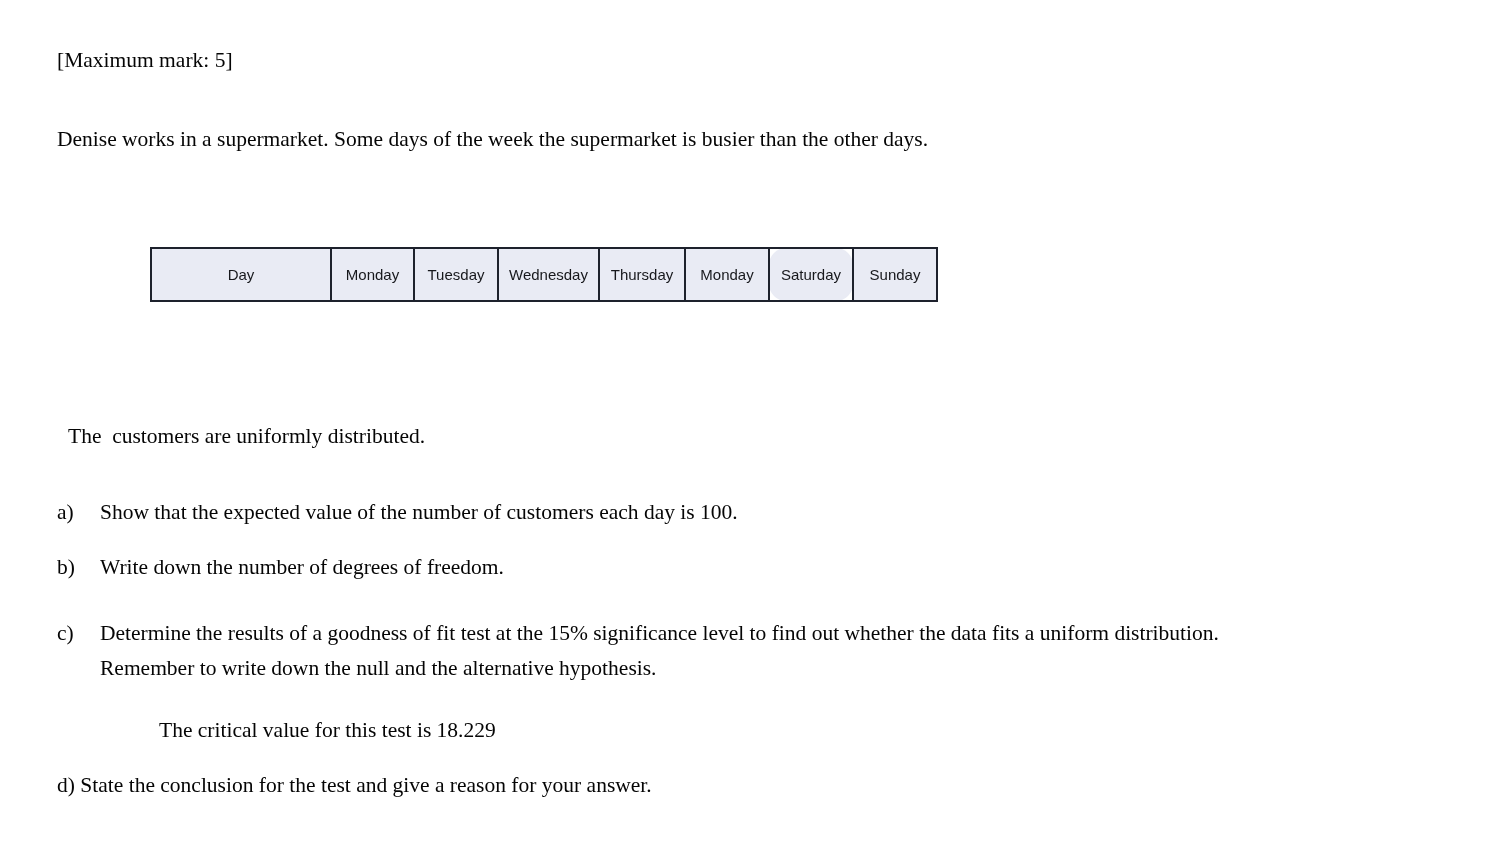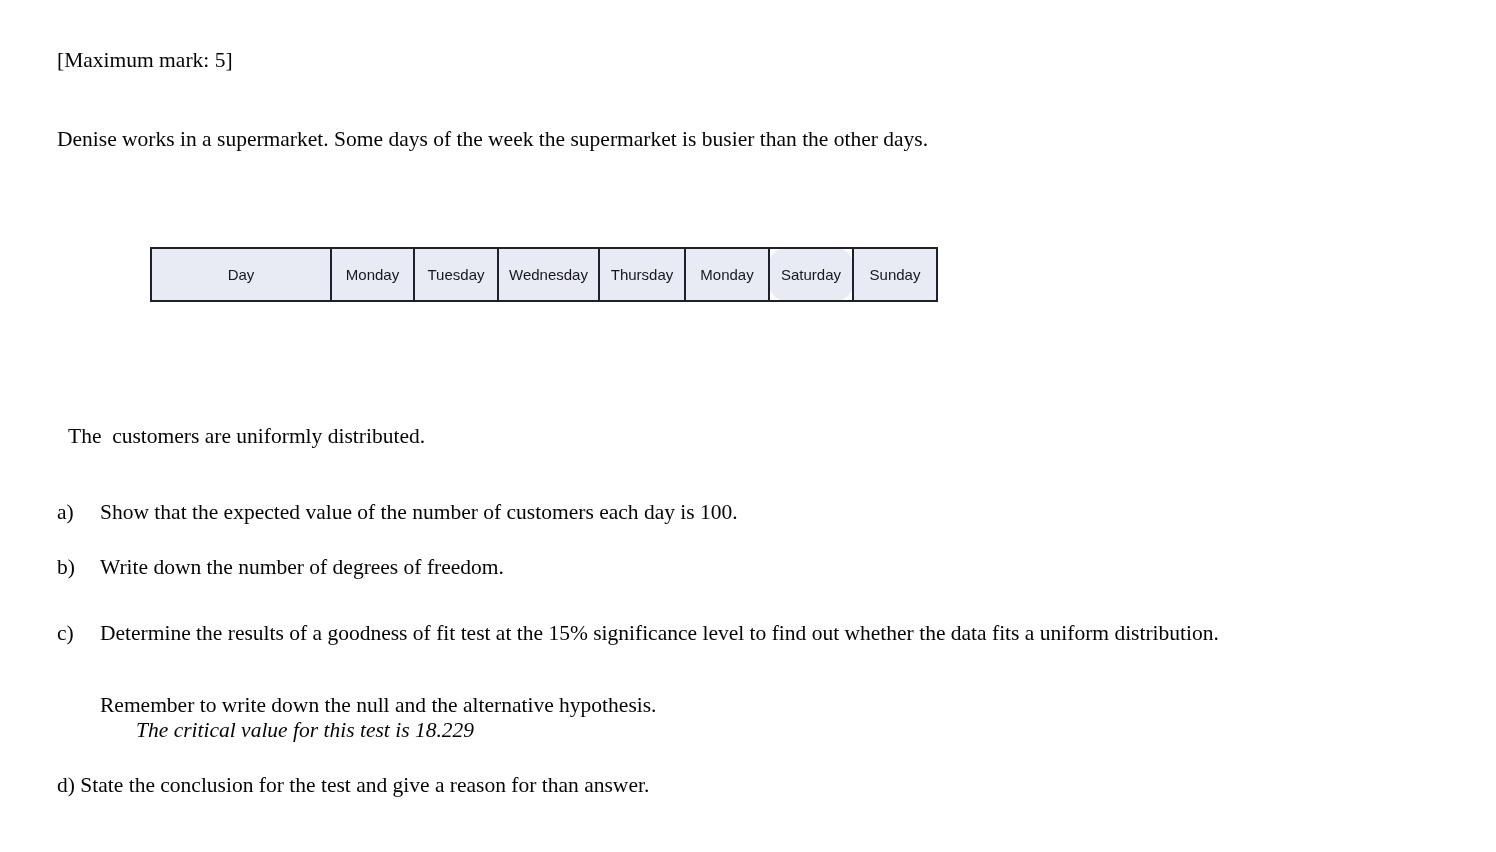--- a/index.html
+++ b/index.html
@@ -84,23 +84,23 @@
   <div class="marks" style="top:499px;">[1]</div>
 
   <div class="q-line" style="top:554px;">
     <span class="q-label">b)</span><span>Write down the number of degrees of freedom.</span>
   </div>
   <div class="marks" style="top:554px;">[1]</div>
 
   <div class="q-line" style="top:608px;margin-top:12px;">
     <span class="q-label">c)</span><span>Determine the results of a goodness of fit test at the 15% significance level to find out whether the data fits a uniform distribution.</span>
   </div>
-  <div class="abs" style="left:100px; top:692px;">Remember to write down the null and the alternative hypothesis.</div>
+  <div class="abs" style="left:100px; top:655px;">Remember to write down the null and the alternative hypothesis.</div>
   <div class="marks" style="top:663px;">[2]</div>
 
-  <div class="abs" style="left:136px; top:717px;font-style:italic;">The critical value for this test is 18.229</div>
+  <div class="abs" style="left:159px; top:717px;">The critical value for this test is 18.229</div>
 
   <div class="q-line" style="top:772px;">
-    <span class="q-label-inline">d)</span> <span>State the conclusion for the test and give a reason for than answer.</span>
+    <span class="q-label-inline">d)</span> <span>State the conclusion for the test and give a reason for your answer.</span>
   </div>
   <div class="marks" style="top:772px;">[1]</div>
 
 </div>
 
 </body></html>

